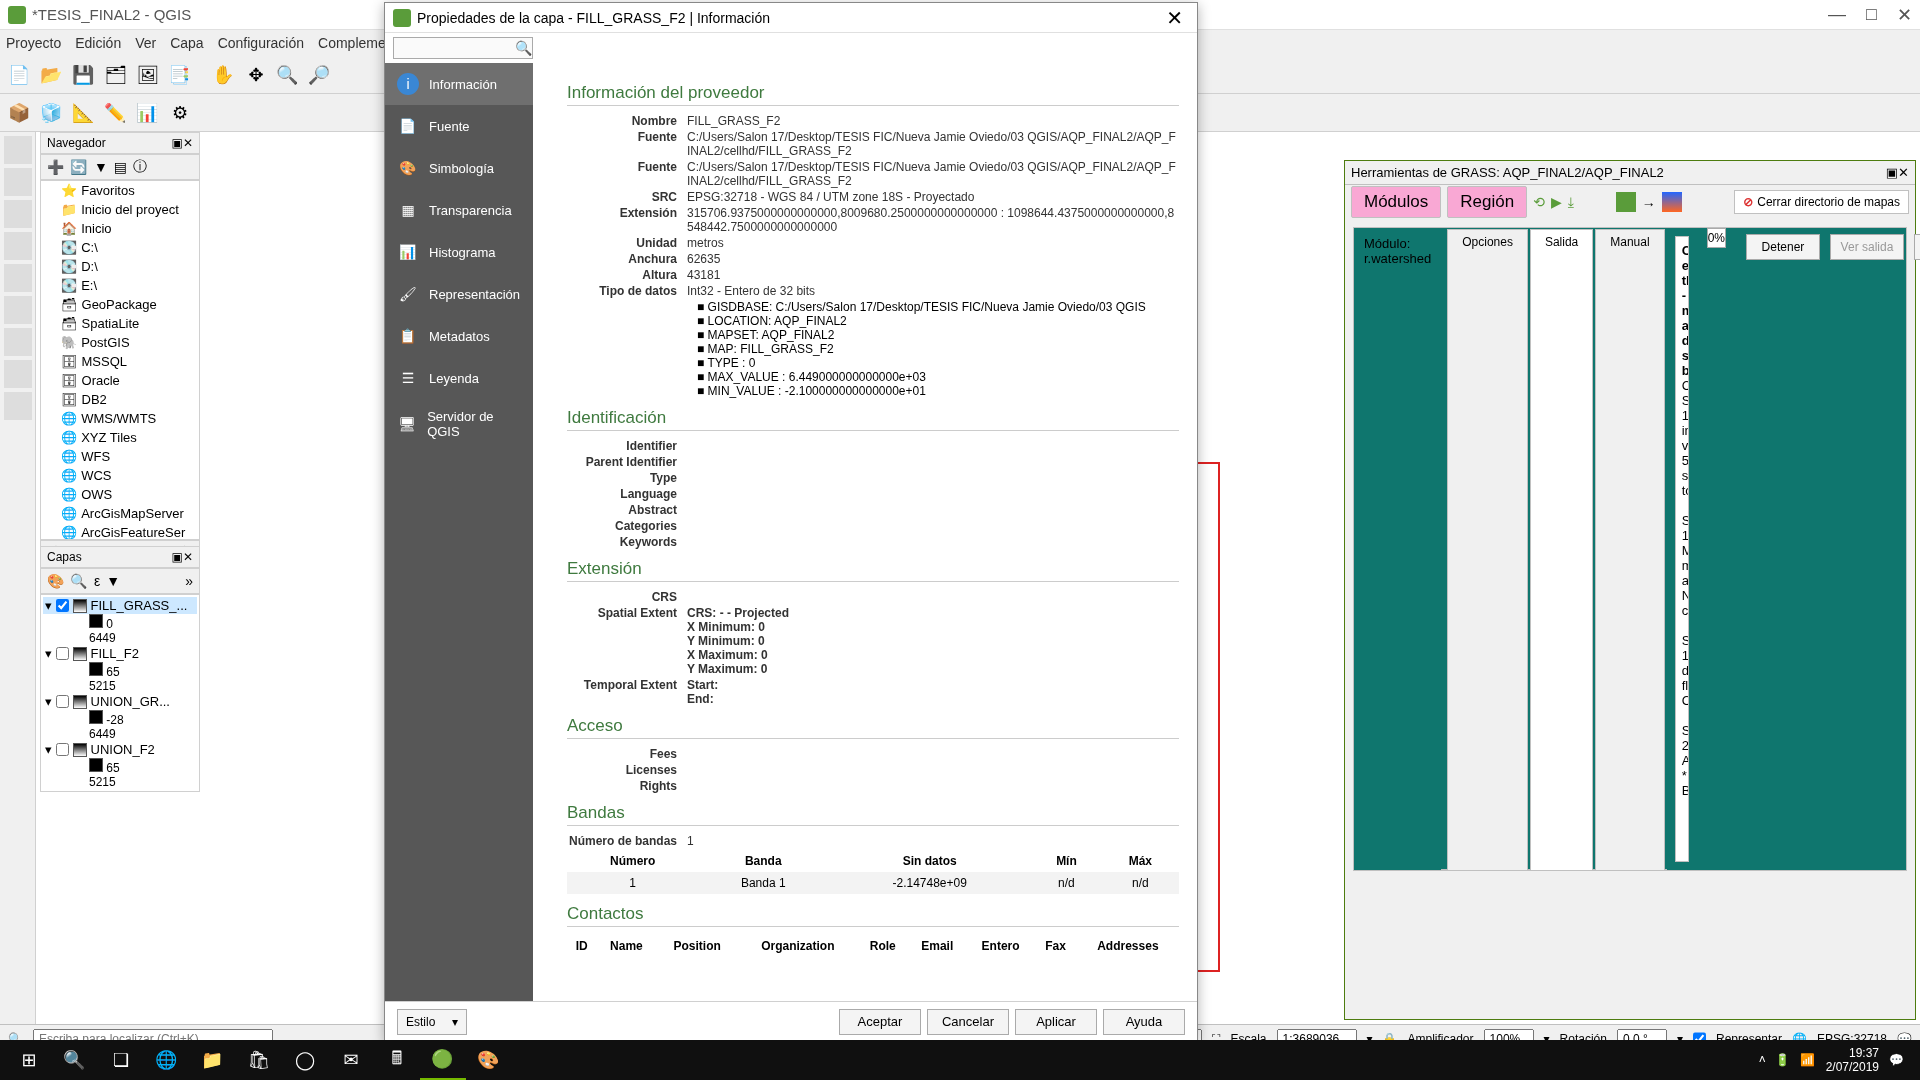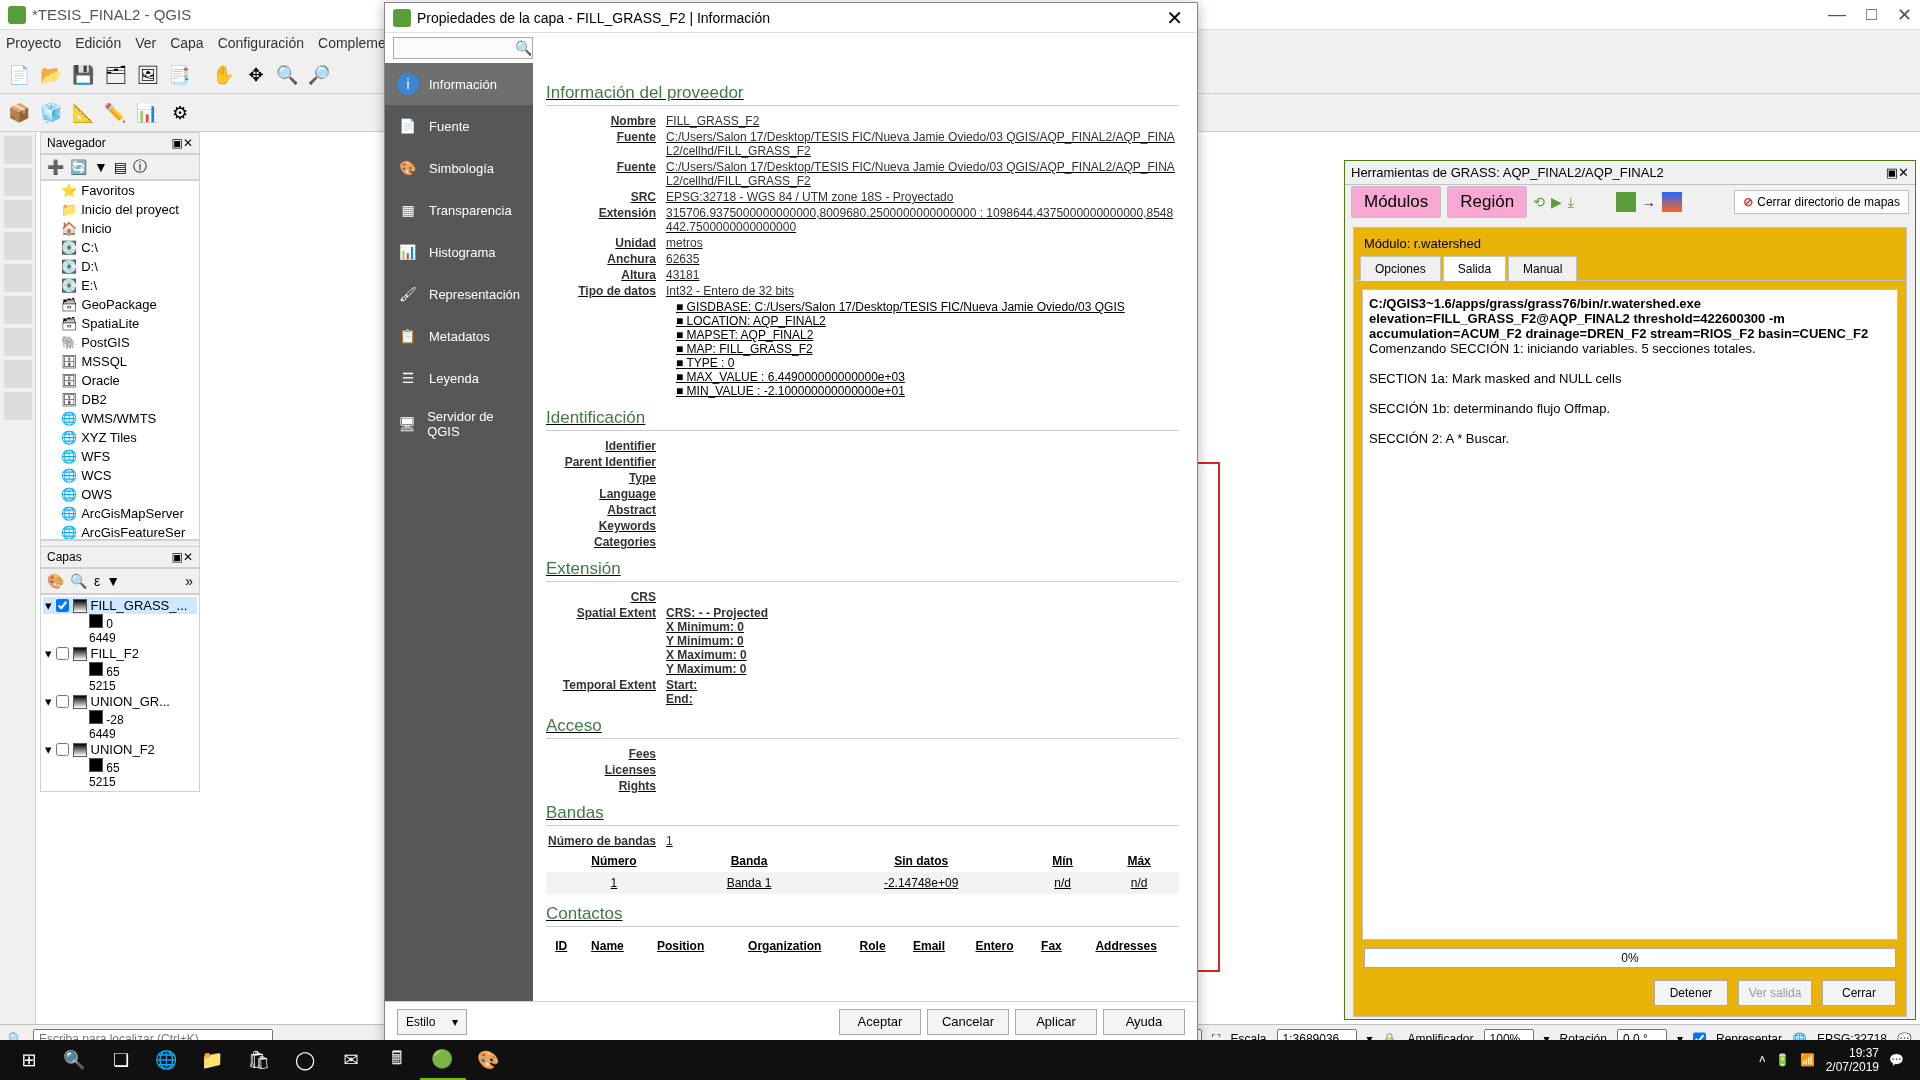--- a/index.html
+++ b/index.html
@@ -54,21 +54,21 @@
 .dialog-search { padding: 4px 8px; }
 .dialog-search input { width: 140px; height: 22px; border: 1px solid #aaa; padding: 0 6px; background: #fafafa; }
 .dialog-search .mag { position: relative; left: -22px; color: #888; }
 
 .dialog-body { flex: 1; display: flex; min-height: 0; }
 .dialog-sidebar { width: 148px; background: #575757; color: #fff; font-size: 13px; }
 .side-item { padding: 10px 12px; display: flex; align-items: center; gap: 10px; cursor: pointer; }
 .side-item.active { background: #6f6f6f; }
 .side-item .sico { width: 22px; height: 22px; border-radius: 11px; display: flex; align-items: center; justify-content: center; font-size: 14px; }
 
-.dialog-content { flex: 1; overflow-y: auto; padding: 10px 18px 10px 13px; font-size: 12px; position: relative; text-decoration: underline; }
+.dialog-content { flex: 1; overflow-y: auto; padding: 10px 18px 10px 34px; font-size: 12px; position: relative; }
 .dialog-content::-webkit-scrollbar { width: 16px; }
 .section-h { color: #3f7a3f; font-size: 17px; margin: 10px 0 8px 0; border-bottom: 1px solid #ccc; padding-bottom: 2px; }
 .kv-row { display: flex; margin: 2px 0; }
 .kv-row .k { width: 120px; text-align: right; font-weight: bold; padding-right: 10px; color: #333; }
 .kv-row .v { flex: 1; color: #333; word-break: break-all; }
 .bullet-list { margin-left: 130px; }
 .bullet-list div::before { content: "■ "; }
 
 .info-table { width: 100%; font-size: 12px; border-collapse: collapse; }
 .info-table th { font-weight: bold; text-align: center; padding: 4px; }
@@ -83,21 +83,21 @@
 
 .grass-panel { position: absolute; right: 4px; top: 160px; width: 572px; height: 860px; background: #f0f0f0; border: 1px solid #4d7c0f; }
 .grass-header { height: 24px; border-bottom: 1px solid #c0c0c0; display: flex; align-items: center; padding: 0 6px; font-size: 13px; }
 .grass-header .sp { flex: 1; }
 .grass-tabs-row { height: 34px; display: flex; align-items: center; padding: 0 6px; gap: 6px; }
 .gtab { padding: 5px 12px; border: 1px solid #c0c0c0; background: #f9a8d4; font-size: 17px; cursor: pointer; border-radius: 2px; }
 .grass-tabs-row .sp { flex: 1; }
 .close-dir-btn { padding: 4px 8px; border: 1px solid #c0c0c0; background: #fff; font-size: 12px; display: flex; align-items: center; gap: 4px; }
 .close-dir-btn .rx { color: #d33; font-weight: bold; }
 
-.grass-inner { margin: 8px; background: #eab308; border: 1px solid #c0c0c0; height: 790px; display: flex; flex-direction: column; }
+.grass-inner { margin: 8px; background: #0f766e; border: 1px solid #c0c0c0; height: 644px; display: flex; flex-direction: row; }
 .mod-label { padding: 8px 10px 4px 10px; font-size: 13px; }
 .sub-tabs { display: flex; border-bottom: 1px solid #c0c0c0; padding-left: 6px; }
 .sub-tab { padding: 5px 14px; border: 1px solid #c0c0c0; border-bottom: none; background: #f0f0f0; font-size: 12px; margin-right: 2px; position: relative; top: 1px; cursor: pointer; }
 .sub-tab.active { background: #fff; }
 .output-box { flex: 1; margin: 8px; border: 1px solid #c0c0c0; background: #fff; padding: 6px; font-size: 13px; overflow: auto; }
 .output-box .bold { font-weight: bold; }
 .progress-row { padding: 0 10px 6px 10px; }
 .progress-bar { height: 20px; border: 1px solid #aaa; background: #fff; text-align: center; font-size: 12px; line-height: 18px; }
 .grass-btns { display: flex; justify-content: flex-end; gap: 10px; padding: 6px 10px 10px 10px; }
 .g-btn { width: 74px; height: 26px; border: 1px solid #aaa; background: #f4f4f4; font-size: 12px; cursor: pointer; }
@@ -459,25 +459,25 @@
         </div>
       <div class="kv-row">
           <div class="k">Language</div>
           <div class="v"></div>
         </div>
       <div class="kv-row">
           <div class="k">Abstract</div>
           <div class="v"></div>
         </div>
       <div class="kv-row">
+          <div class="k">Categories</div>
+          <div class="v"></div>
+        </div>
+      <div class="kv-row">
           <div class="k">Keywords</div>
-          <div class="v"></div>
-        </div>
-      <div class="kv-row">
-          <div class="k">Categories</div>
           <div class="v"></div>
         </div>
 
       <div class="section-h">Extensión</div>
       <div class="kv-row">
           <div class="k">CRS</div>
           <div class="v"></div>
         </div>
       <div class="kv-row">
           <div class="k">Spatial Extent</div>

